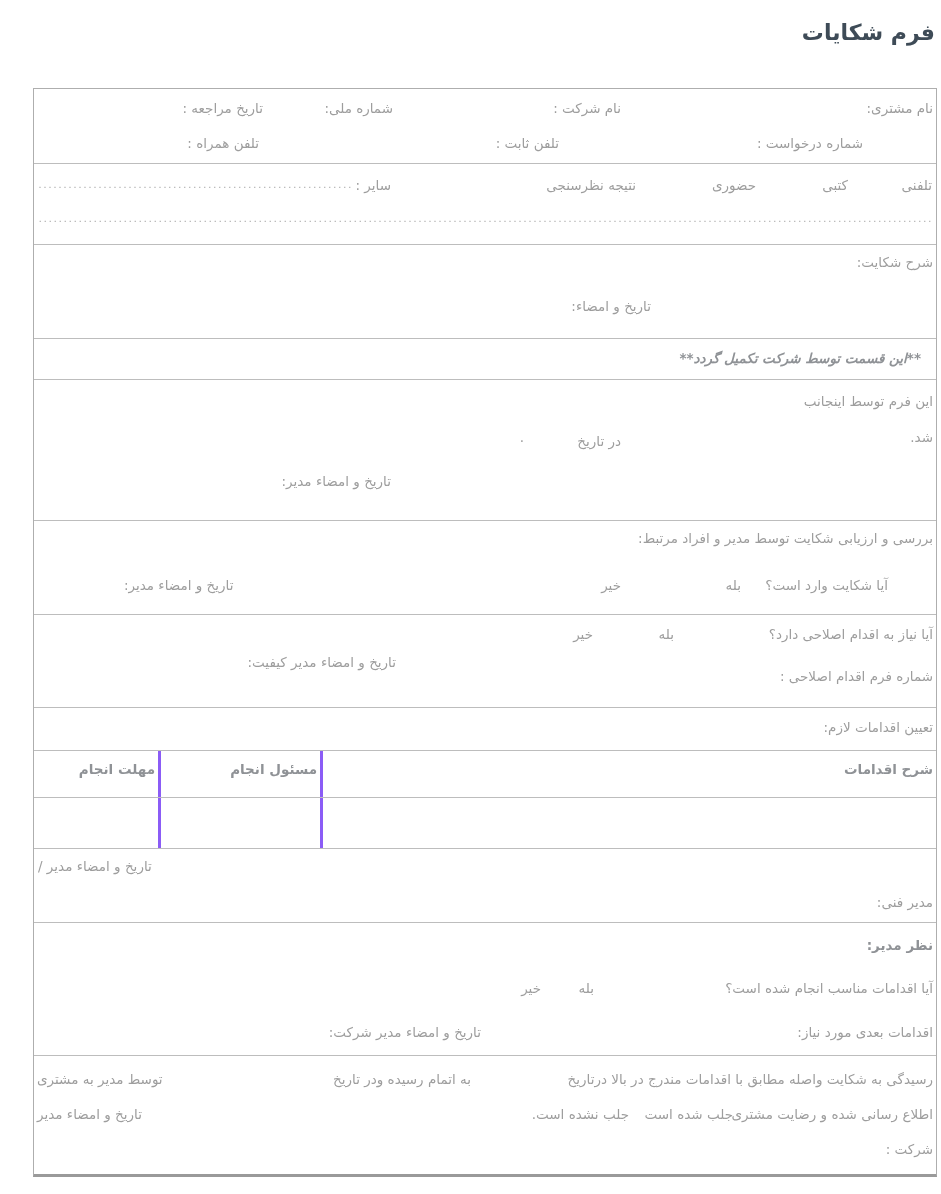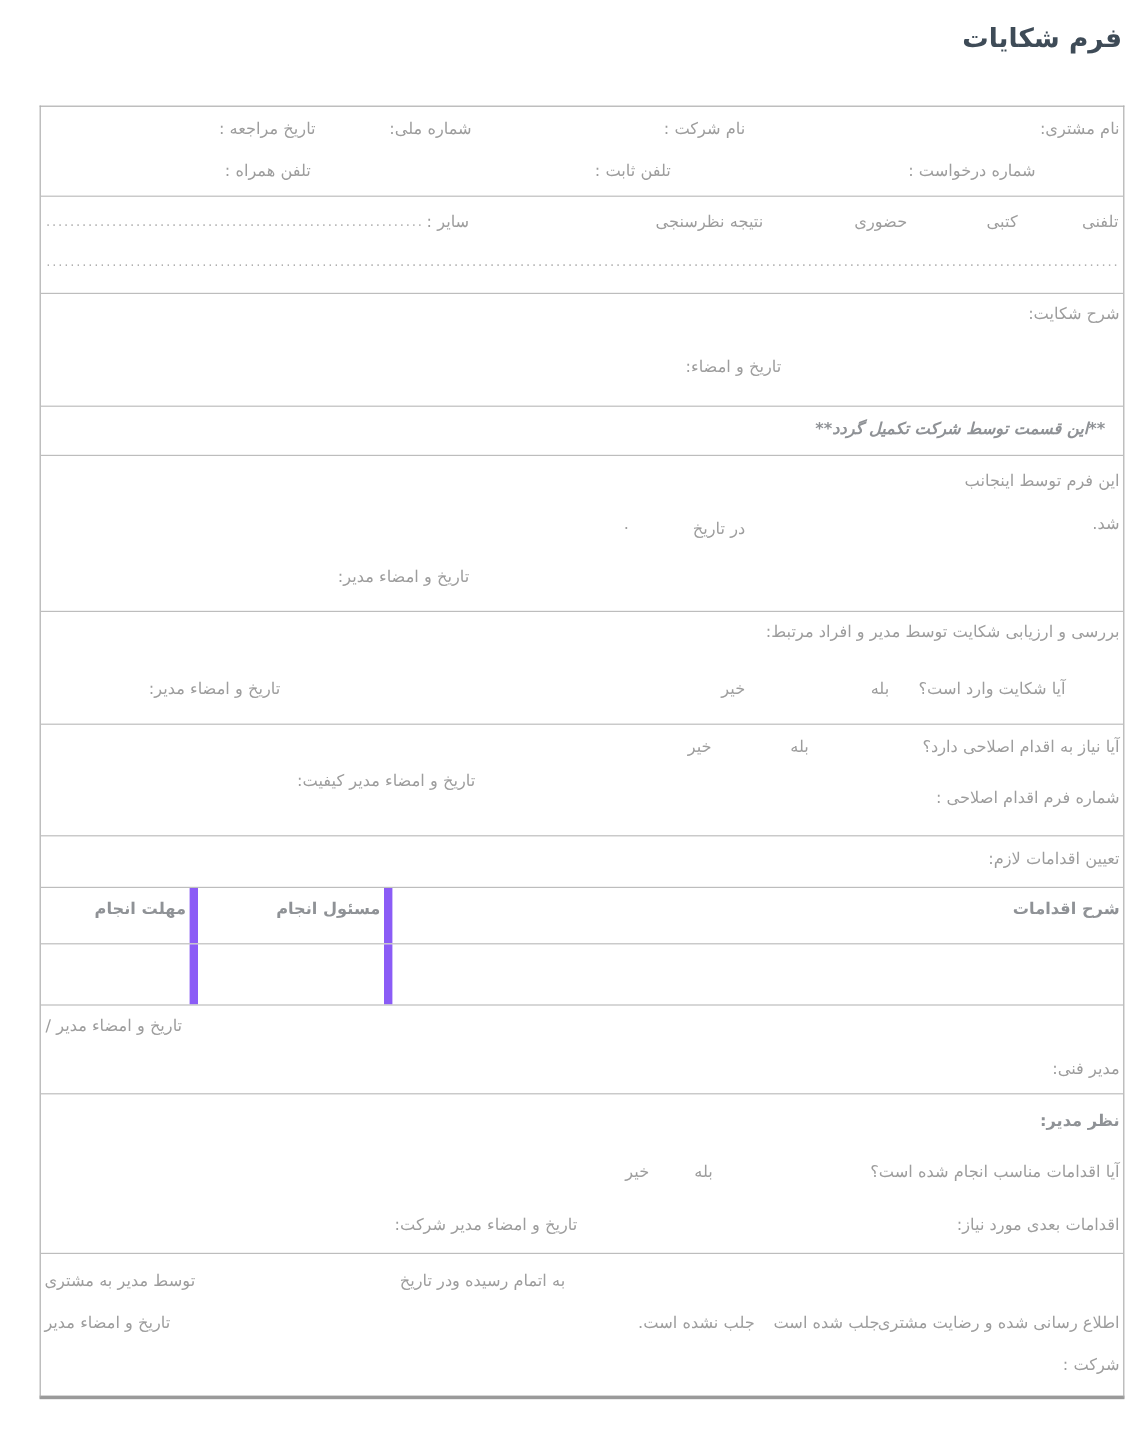--- a/index.html
+++ b/index.html
@@ -30,21 +30,21 @@
   .dots {
     position:absolute; overflow:hidden; white-space:nowrap;
     font-size:11px; letter-spacing:1.5px; color:#b0b0b0; height:16px;
   }
   
   .tbl { display:flex; flex-direction:column; border-top:1px solid #bdbdbd; }
   .tr  { display:flex; }
   .tr + .tr { border-top:1px solid #bdbdbd; }
   .td  {
     padding:10px 3px 6px 3px; min-height:46px;
-    border-left:7px solid #8b5cf6;
+    border-left:3px solid #8b5cf6;
   }
   .td:last-child { border-left:none; }
   .td.c1 { width:616px; }
   .td.c2 { width:162px; }
   .td.c3 { width:124px; }
   .th { text-align:right; font-weight:bold; color:#8f9296; }
 </style>
 </head>
 <body>
 
@@ -82,21 +82,21 @@
   </div>
 
   <div class="sec" style="height:130px;">
     <span class="lb" style="top:12px; right:3px;">این فرم توسط اینجانب</span>
     <span class="lb" style="top:12px; right:315px;margin-top:40px;">در تاریخ</span>
     <span class="lb" style="top:48px; right:3px;">شد.</span>
     <span class="lb" style="top:48px; right:412px;">.</span>
     <span class="lb" style="top:92px; right:545px;">تاریخ و امضاء مدیر:</span>
   </div>
 
-  <div class="sec" style="height:94px;">
+  <div class="sec" style="height:94px;margin-top:11px;">
     <span class="lb" style="top:8px; right:3px;">بررسی و ارزیابی شکایت توسط مدیر و افراد مرتبط:</span>
     <span class="lb" style="top:55px; right:48px;">آیا شکایت وارد است؟</span>
     <span class="lb" style="top:55px; right:195px;">بله</span>
     <span class="lb" style="top:55px; right:315px;">خیر</span>
     <span class="lb" style="top:55px; left:90px;">تاریخ و امضاء مدیر:</span>
   </div>
 
   <div class="sec" style="height:93px;">
     <span class="lb" style="top:10px; right:3px;">آیا نیاز به اقدام اصلاحی دارد؟</span>
     <span class="lb" style="top:10px; right:262px;">بله</span>
@@ -130,20 +130,21 @@
   <div class="sec" style="height:133px;">
     <span class="lb b" style="top:13px; right:3px;">نظر مدیر:</span>
     <span class="lb" style="top:56px; right:3px;">آیا اقدامات مناسب انجام شده است؟</span>
     <span class="lb" style="top:56px; right:342px;">بله</span>
     <span class="lb" style="top:56px; right:395px;">خیر</span>
     <span class="lb" style="top:100px; right:3px;">اقدامات بعدی مورد نیاز:</span>
     <span class="lb" style="top:100px; right:455px;">تاریخ و امضاء مدیر شرکت:</span>
   </div>
 
   <div class="sec" style="height:119px;">
+    <span class="lb" style="top:14px; right:3px;">رسیدگی به شکایت واصله مطابق با اقدامات مندرج در بالا درتاریخ</span>
     <span class="lb" style="top:14px; right:465px;">به اتمام رسیده ودر تاریخ</span>
     <span class="lb" style="top:14px; left:3px;">توسط مدیر به مشتری</span>
     <span class="lb" style="top:49px; right:3px;">اطلاع رسانی شده و رضایت مشتری</span>
     <span class="lb" style="top:49px; right:203px;">جلب شده است</span>
     <span class="lb" style="top:49px; right:307px;">جلب نشده است.</span>
     <span class="lb" style="top:49px; left:3px;">تاریخ و امضاء مدیر</span>
     <span class="lb" style="top:84px; right:3px;">شرکت :</span>
   </div>
 
 </div>

